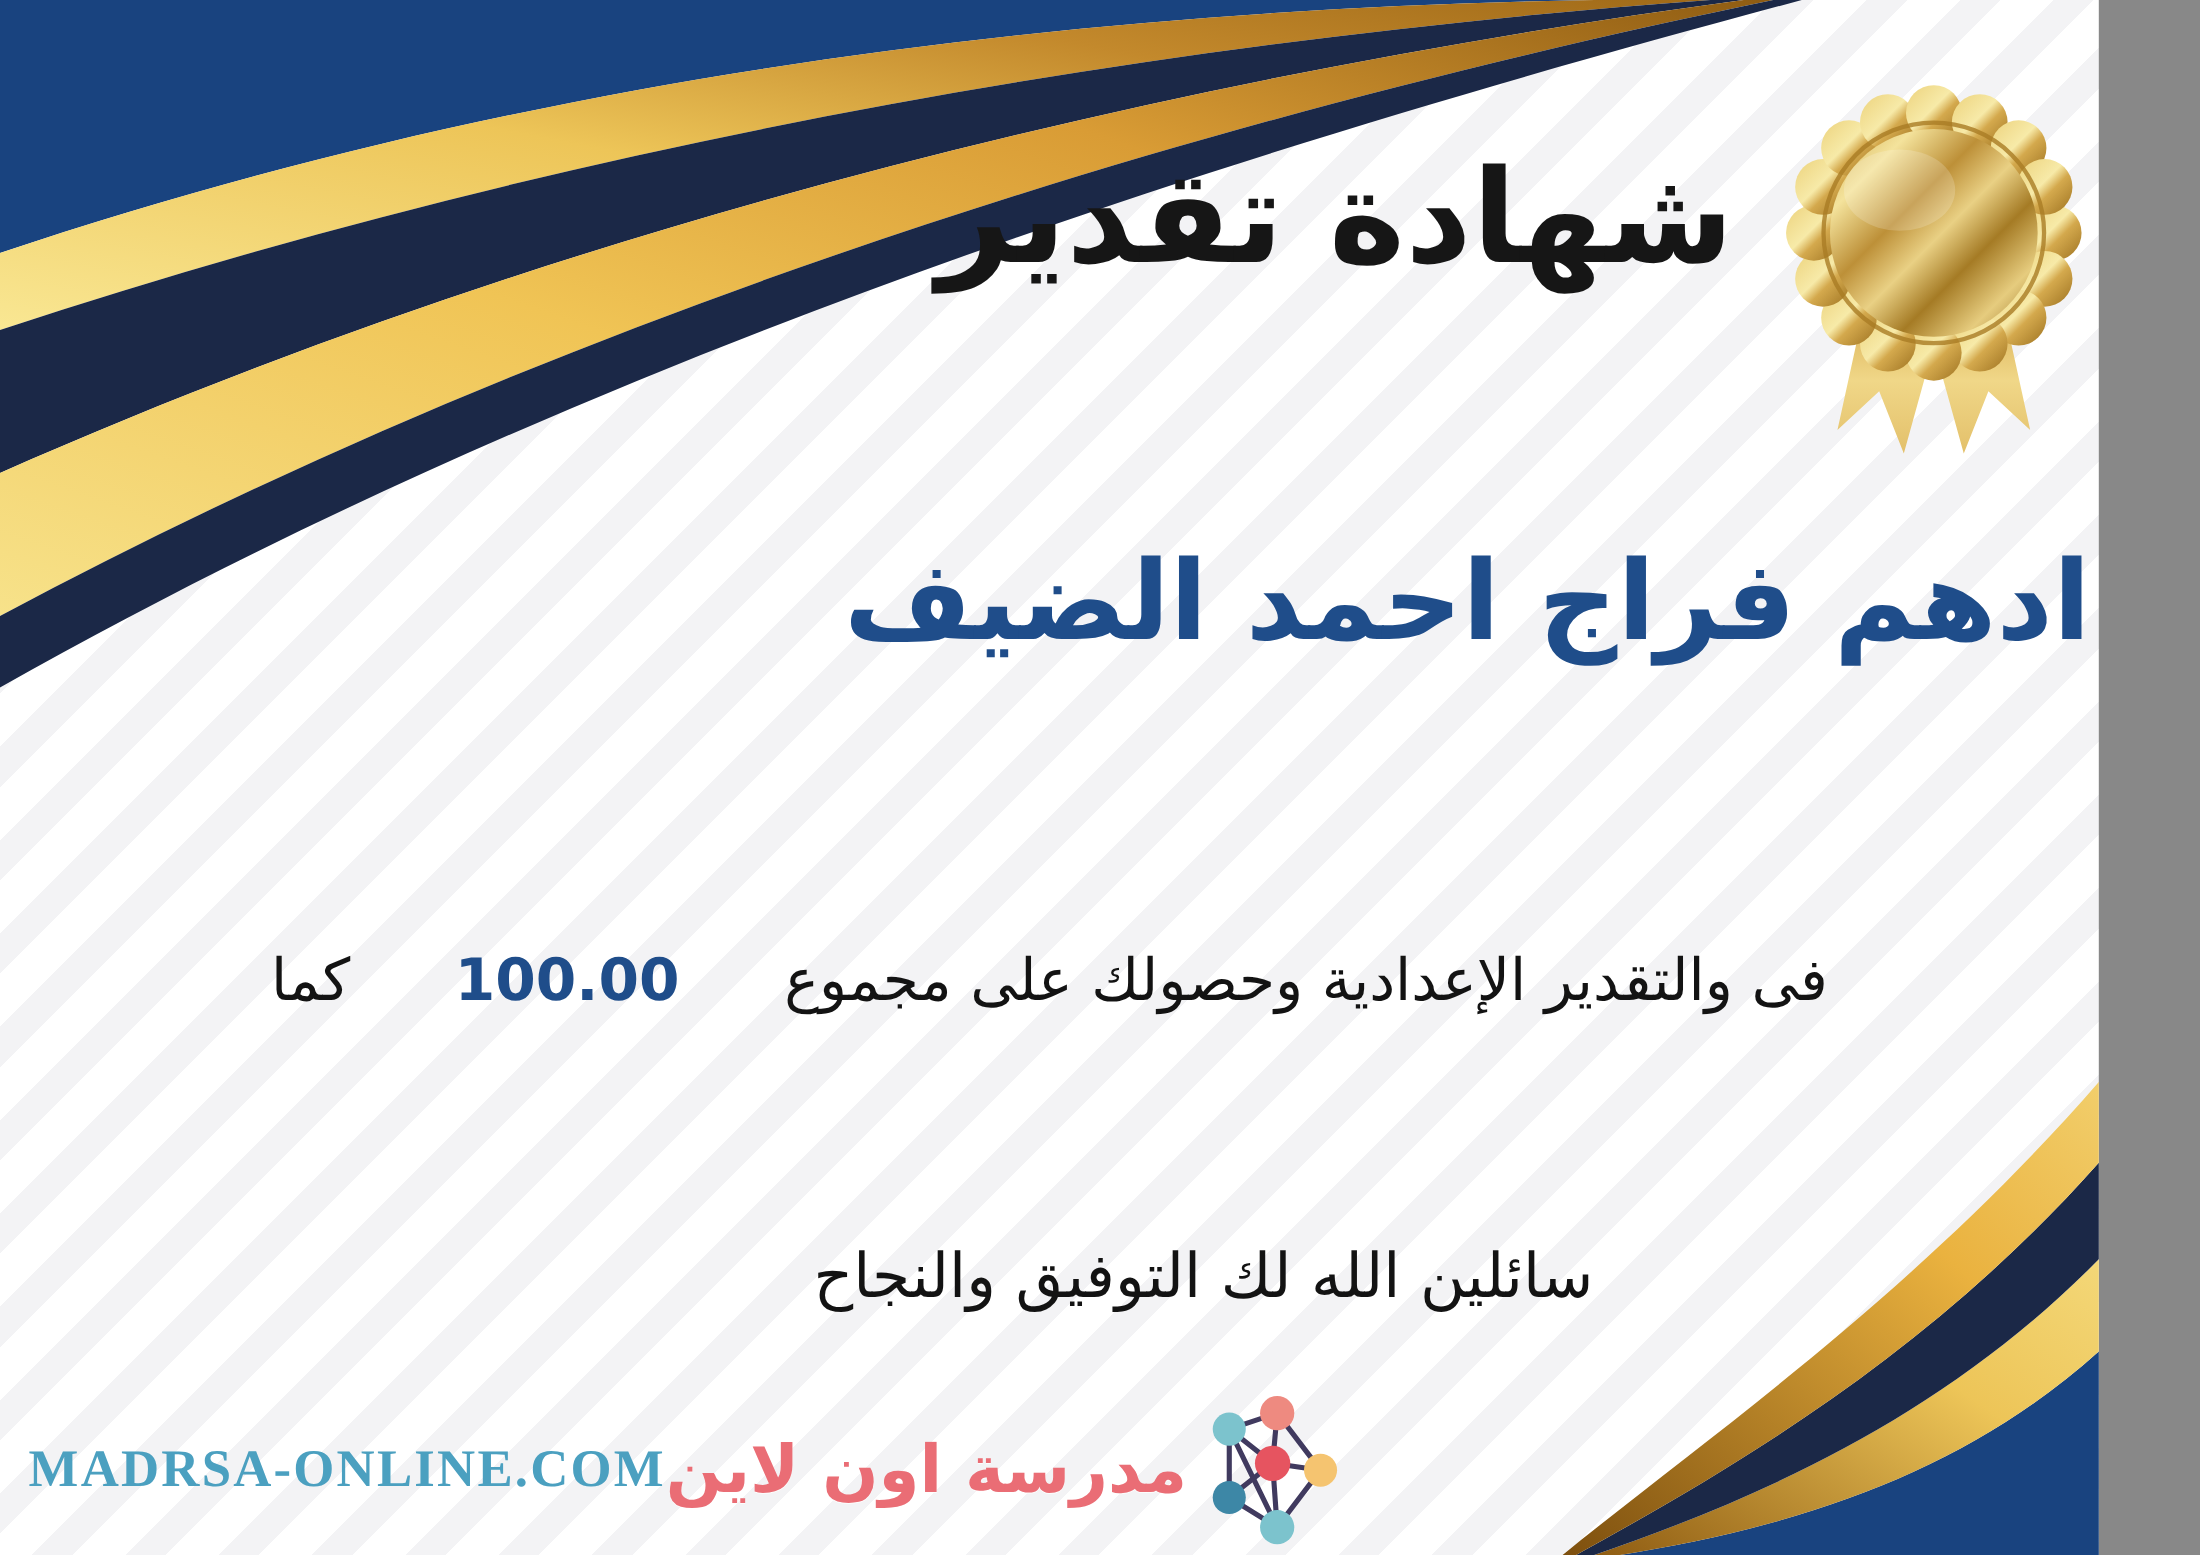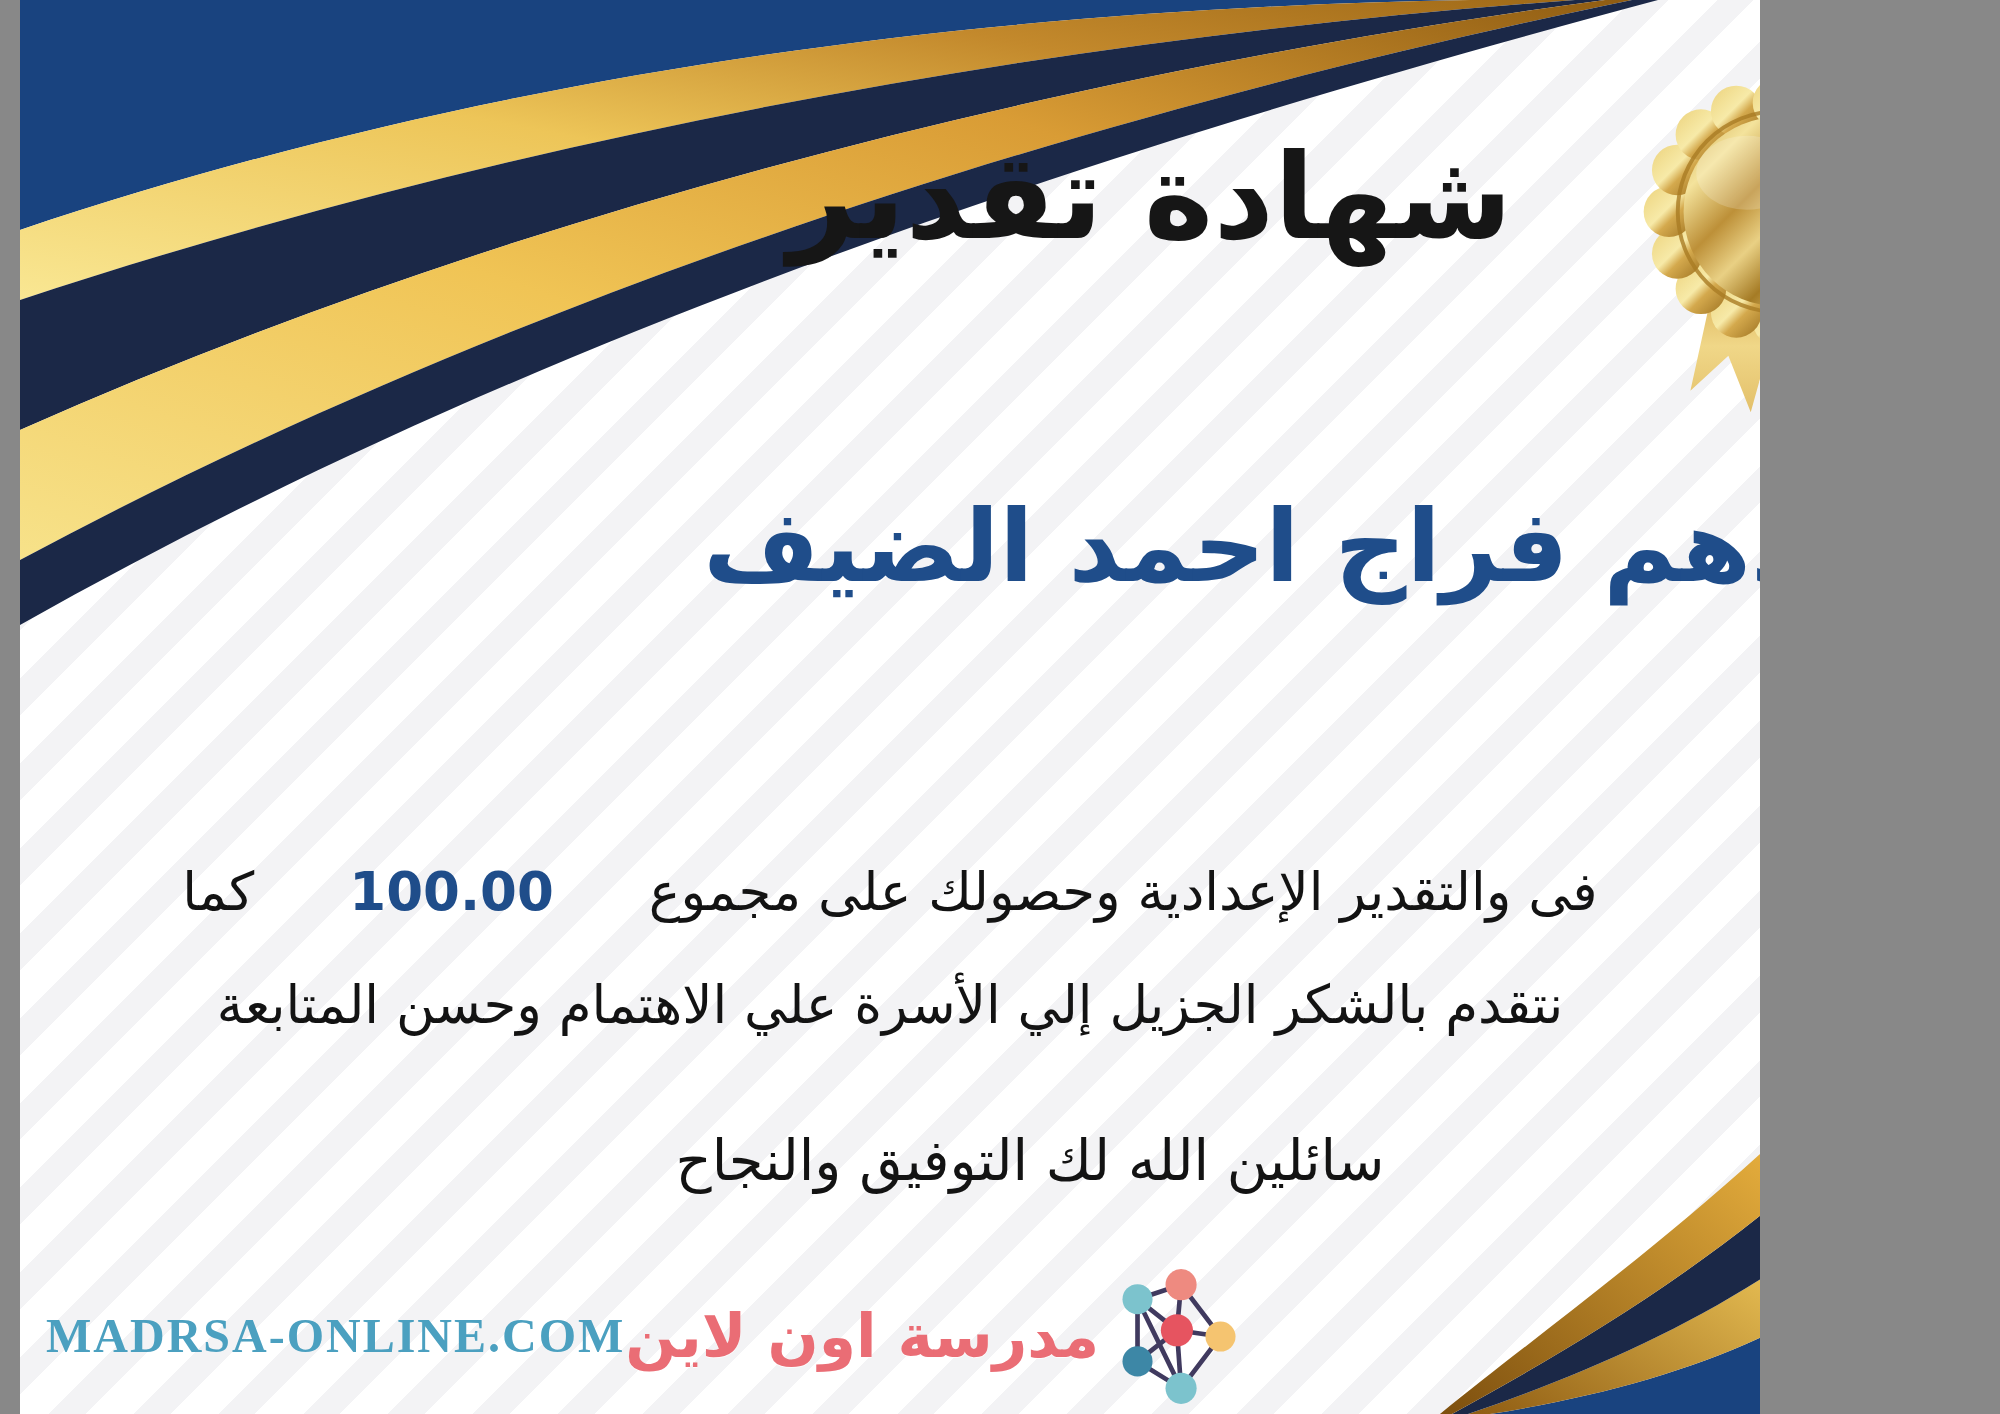--- a/index.html
+++ b/index.html
@@ -1,23 +1,22 @@
 <!DOCTYPE html>
 <html lang="ar"><head>
 <meta charset="utf-8">
 <style>
   html,body{margin:0;padding:0;background:#888;}
   .canvas{
     position:relative;
-    width:1740px;height:1414px;
+    width:1908px;height:1414px;
     overflow:hidden;
     background:
       repeating-linear-gradient(135deg, #f3f3f5 0 26px, #ffffff 26px 60px);
     font-family:"DejaVu Sans", sans-serif;
-    margin-left:20px;
   }
   svg.corner{position:absolute;left:0;top:0;width:2000px;height:1414px;pointer-events:none;}
   .txt{position:absolute;left:0;width:100%;text-align:center;direction:rtl;white-space:nowrap;}
   .title{
     top:128px;
     padding-right:0px;padding-left:260px;
     font-size:118px;font-weight:600;color:#161616;letter-spacing:-1px;
   }
   .name{
     top:488px;
@@ -146,21 +145,20 @@
     <ellipse cx="118" cy="128" rx="52" ry="38" fill="#ffffff" opacity="0.18"></ellipse>
   </svg>
 
   <div class="txt title">شهادة تقدير</div>
 
   <div class="txt name">ادهم فراج احمد الضيف</div>
 
 
   <div class="txt body-line l2"><span>فى والتقدير الإعدادية وحصولك على مجموع</span><span class="score">100.00</span><span>كما</span></div>
 
-  <div class="txt body-line l3">نتقدم  بالشكر الجزيل إلي الأسرة علي الاهتمام وحسن المتابعة</div>
 
   <div class="txt closing">سائلين الله لك التوفيق  والنجاح</div>
 
   <div class="logo">
     <svg class="logo-icon" viewBox="0 0 120 135" aria-hidden="true">
       <g stroke="#403a5f" stroke-width="4.5" stroke-linecap="round">
         <line x1="62" y1="18" x2="20" y2="32"></line>
         <line x1="62" y1="18" x2="58" y2="62"></line>
         <line x1="62" y1="18" x2="100" y2="68"></line>
         <line x1="20" y1="32" x2="58" y2="62"></line>

